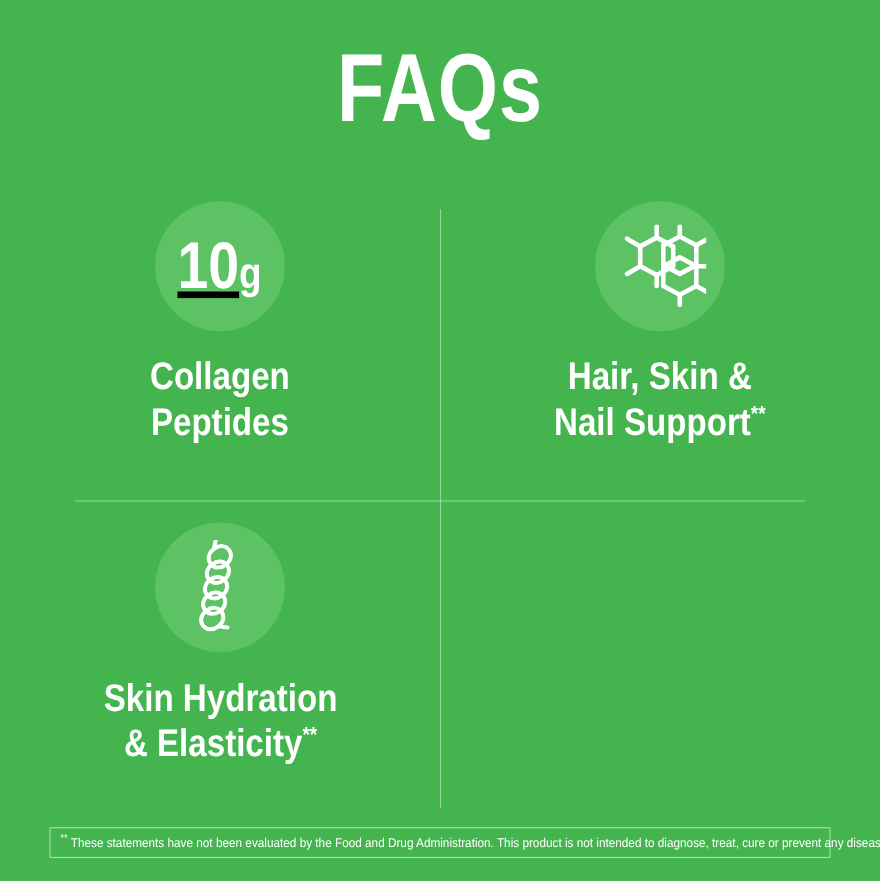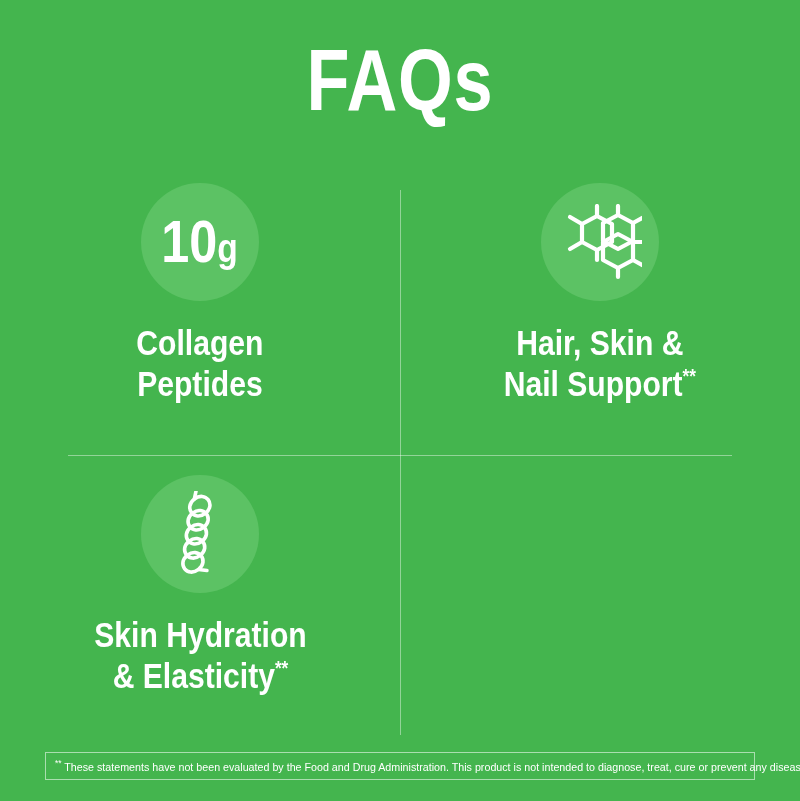--- a/index.html
+++ b/index.html
@@ -76,21 +76,21 @@
   .circle {
     width: 118px;
     height: 118px;
     border-radius: 50%;
     background: #5cc264;
     display: flex;
     align-items: center;
     justify-content: center;
     position: relative;
   }
-  .cell-0 .circle, .cell-1 .circle { margin-top: 18px; }
+  .cell-0 .circle, .cell-1 .circle { margin-top: 18px; text-decoration: underline; }
   .cell-2 .circle, .cell-3 .circle { margin-top: 20px; }
 
   .amount {
     color: #ffffff;
     font-family: "Liberation Sans Narrow", "Liberation Sans", sans-serif;
     font-weight: bold;
     line-height: 1;
     display: flex;
     align-items: baseline;
     transform: scaleX(0.84);

